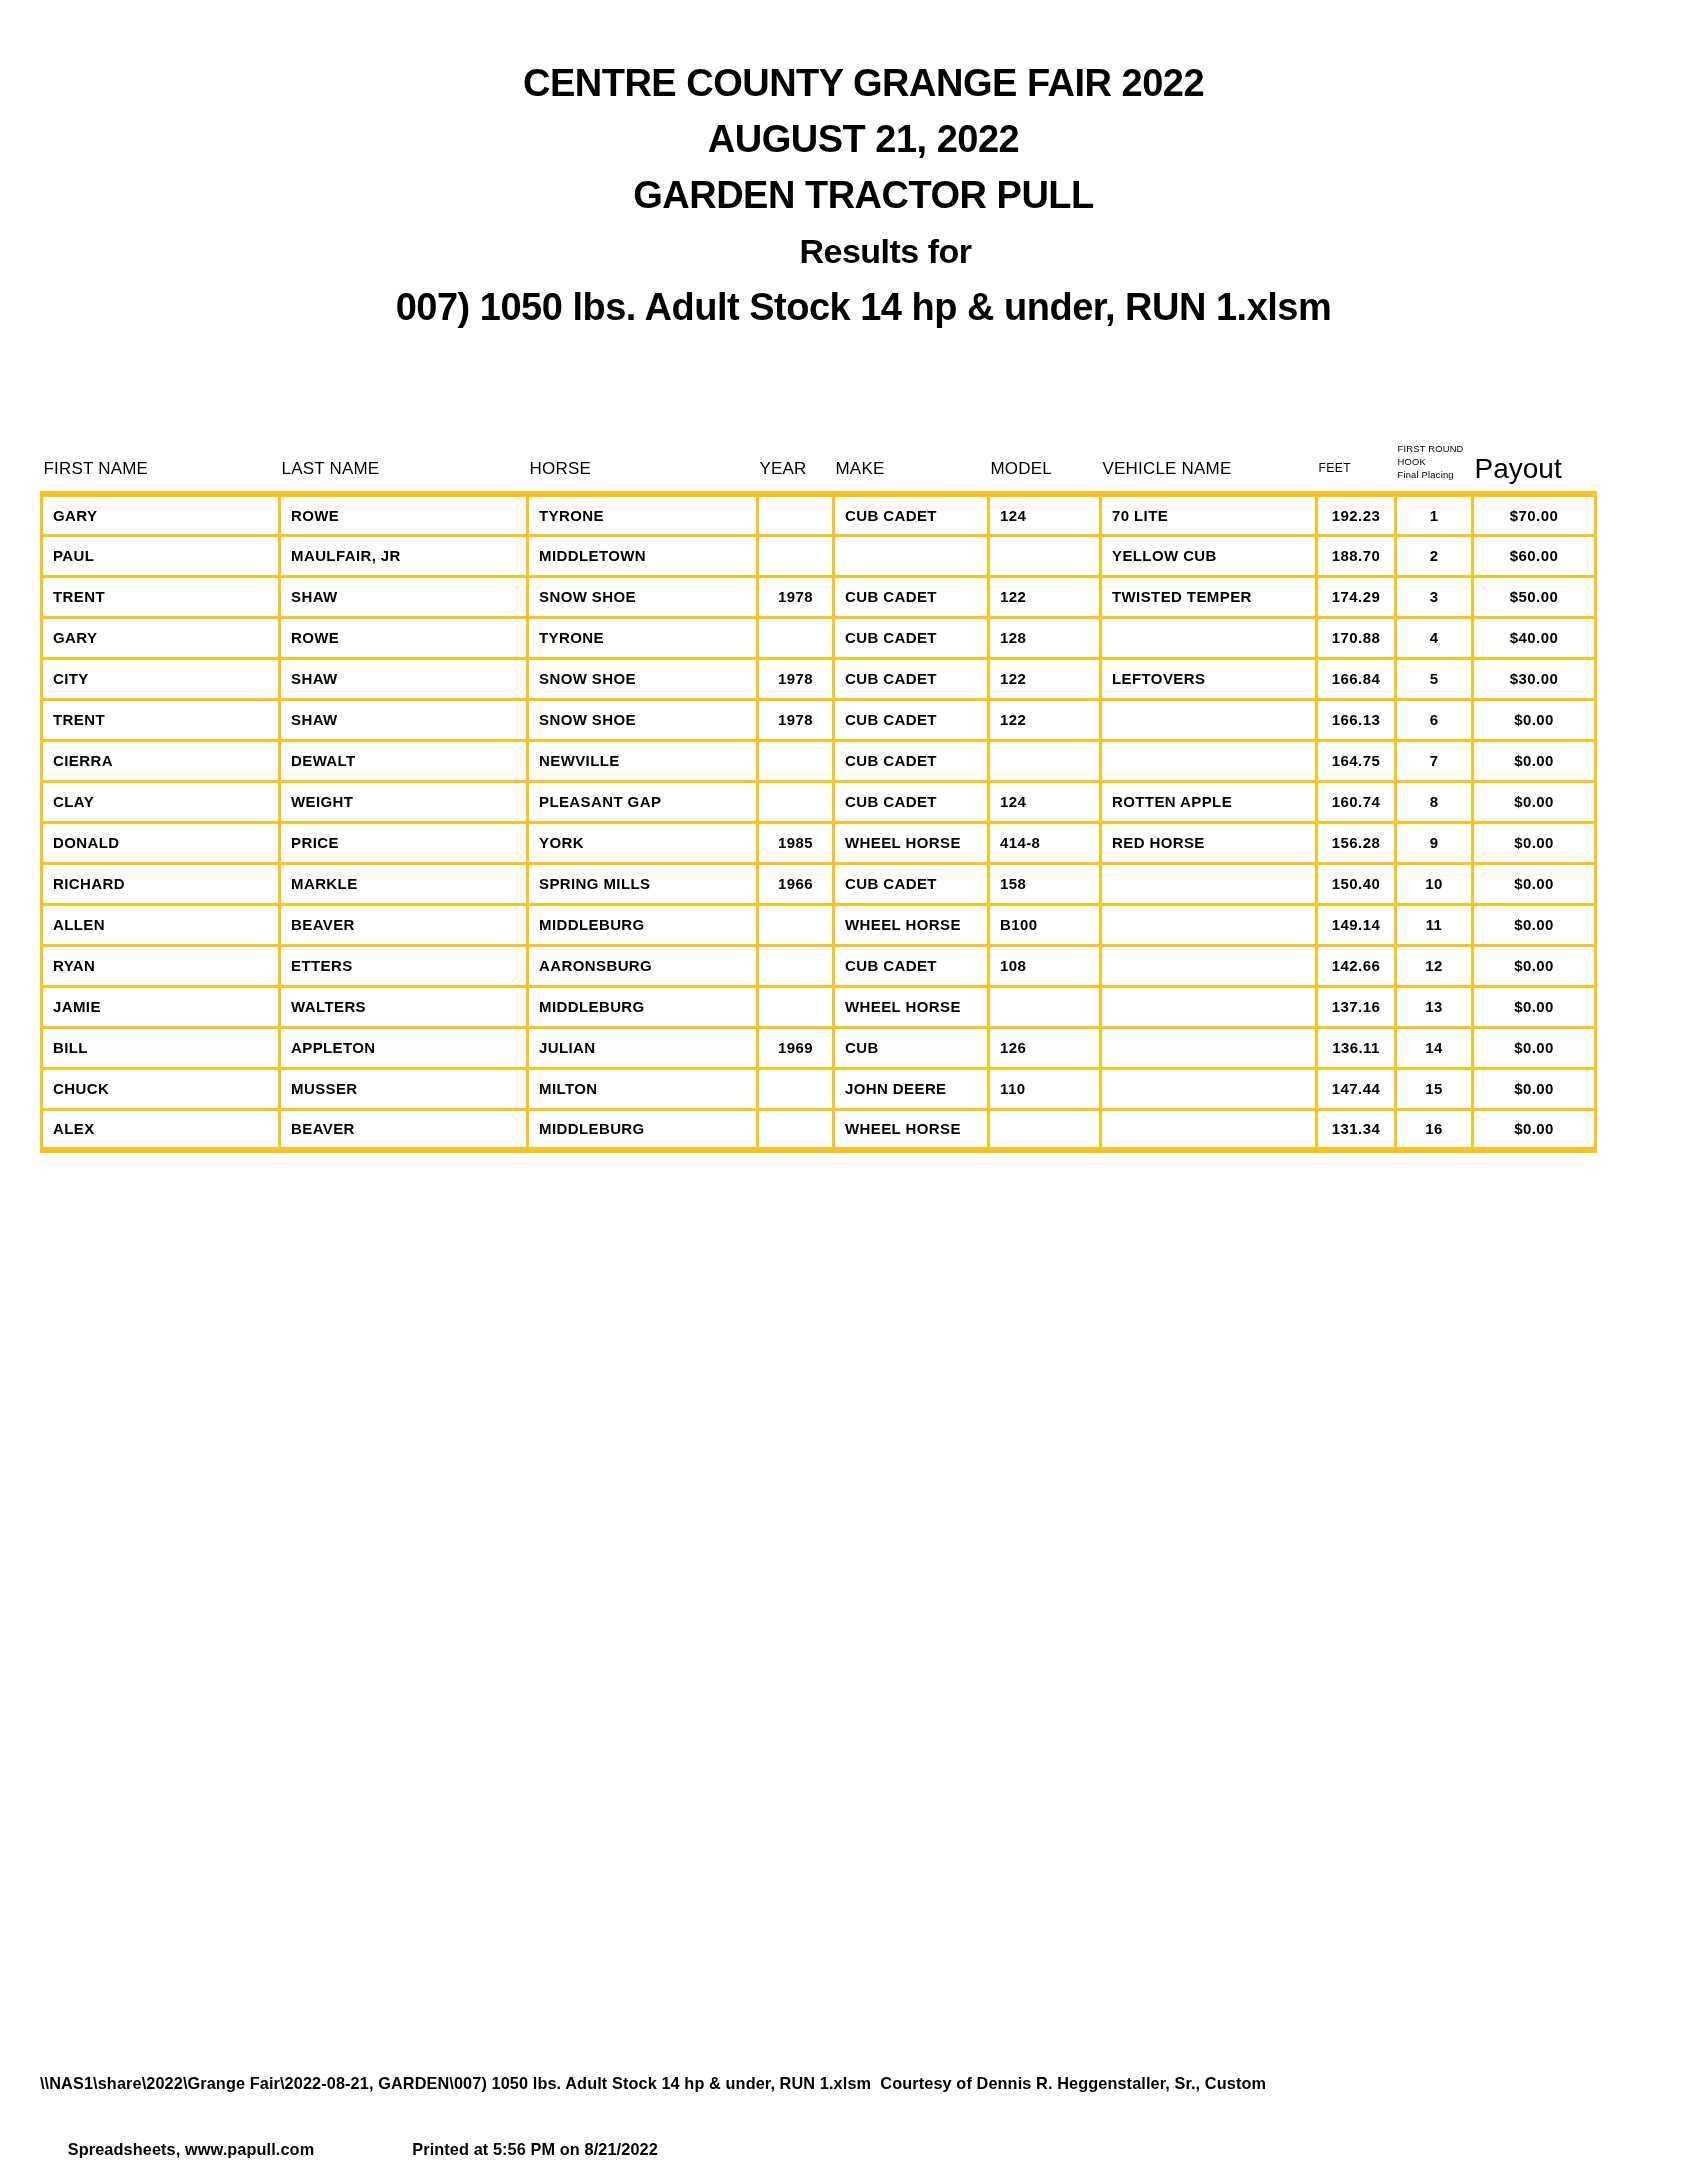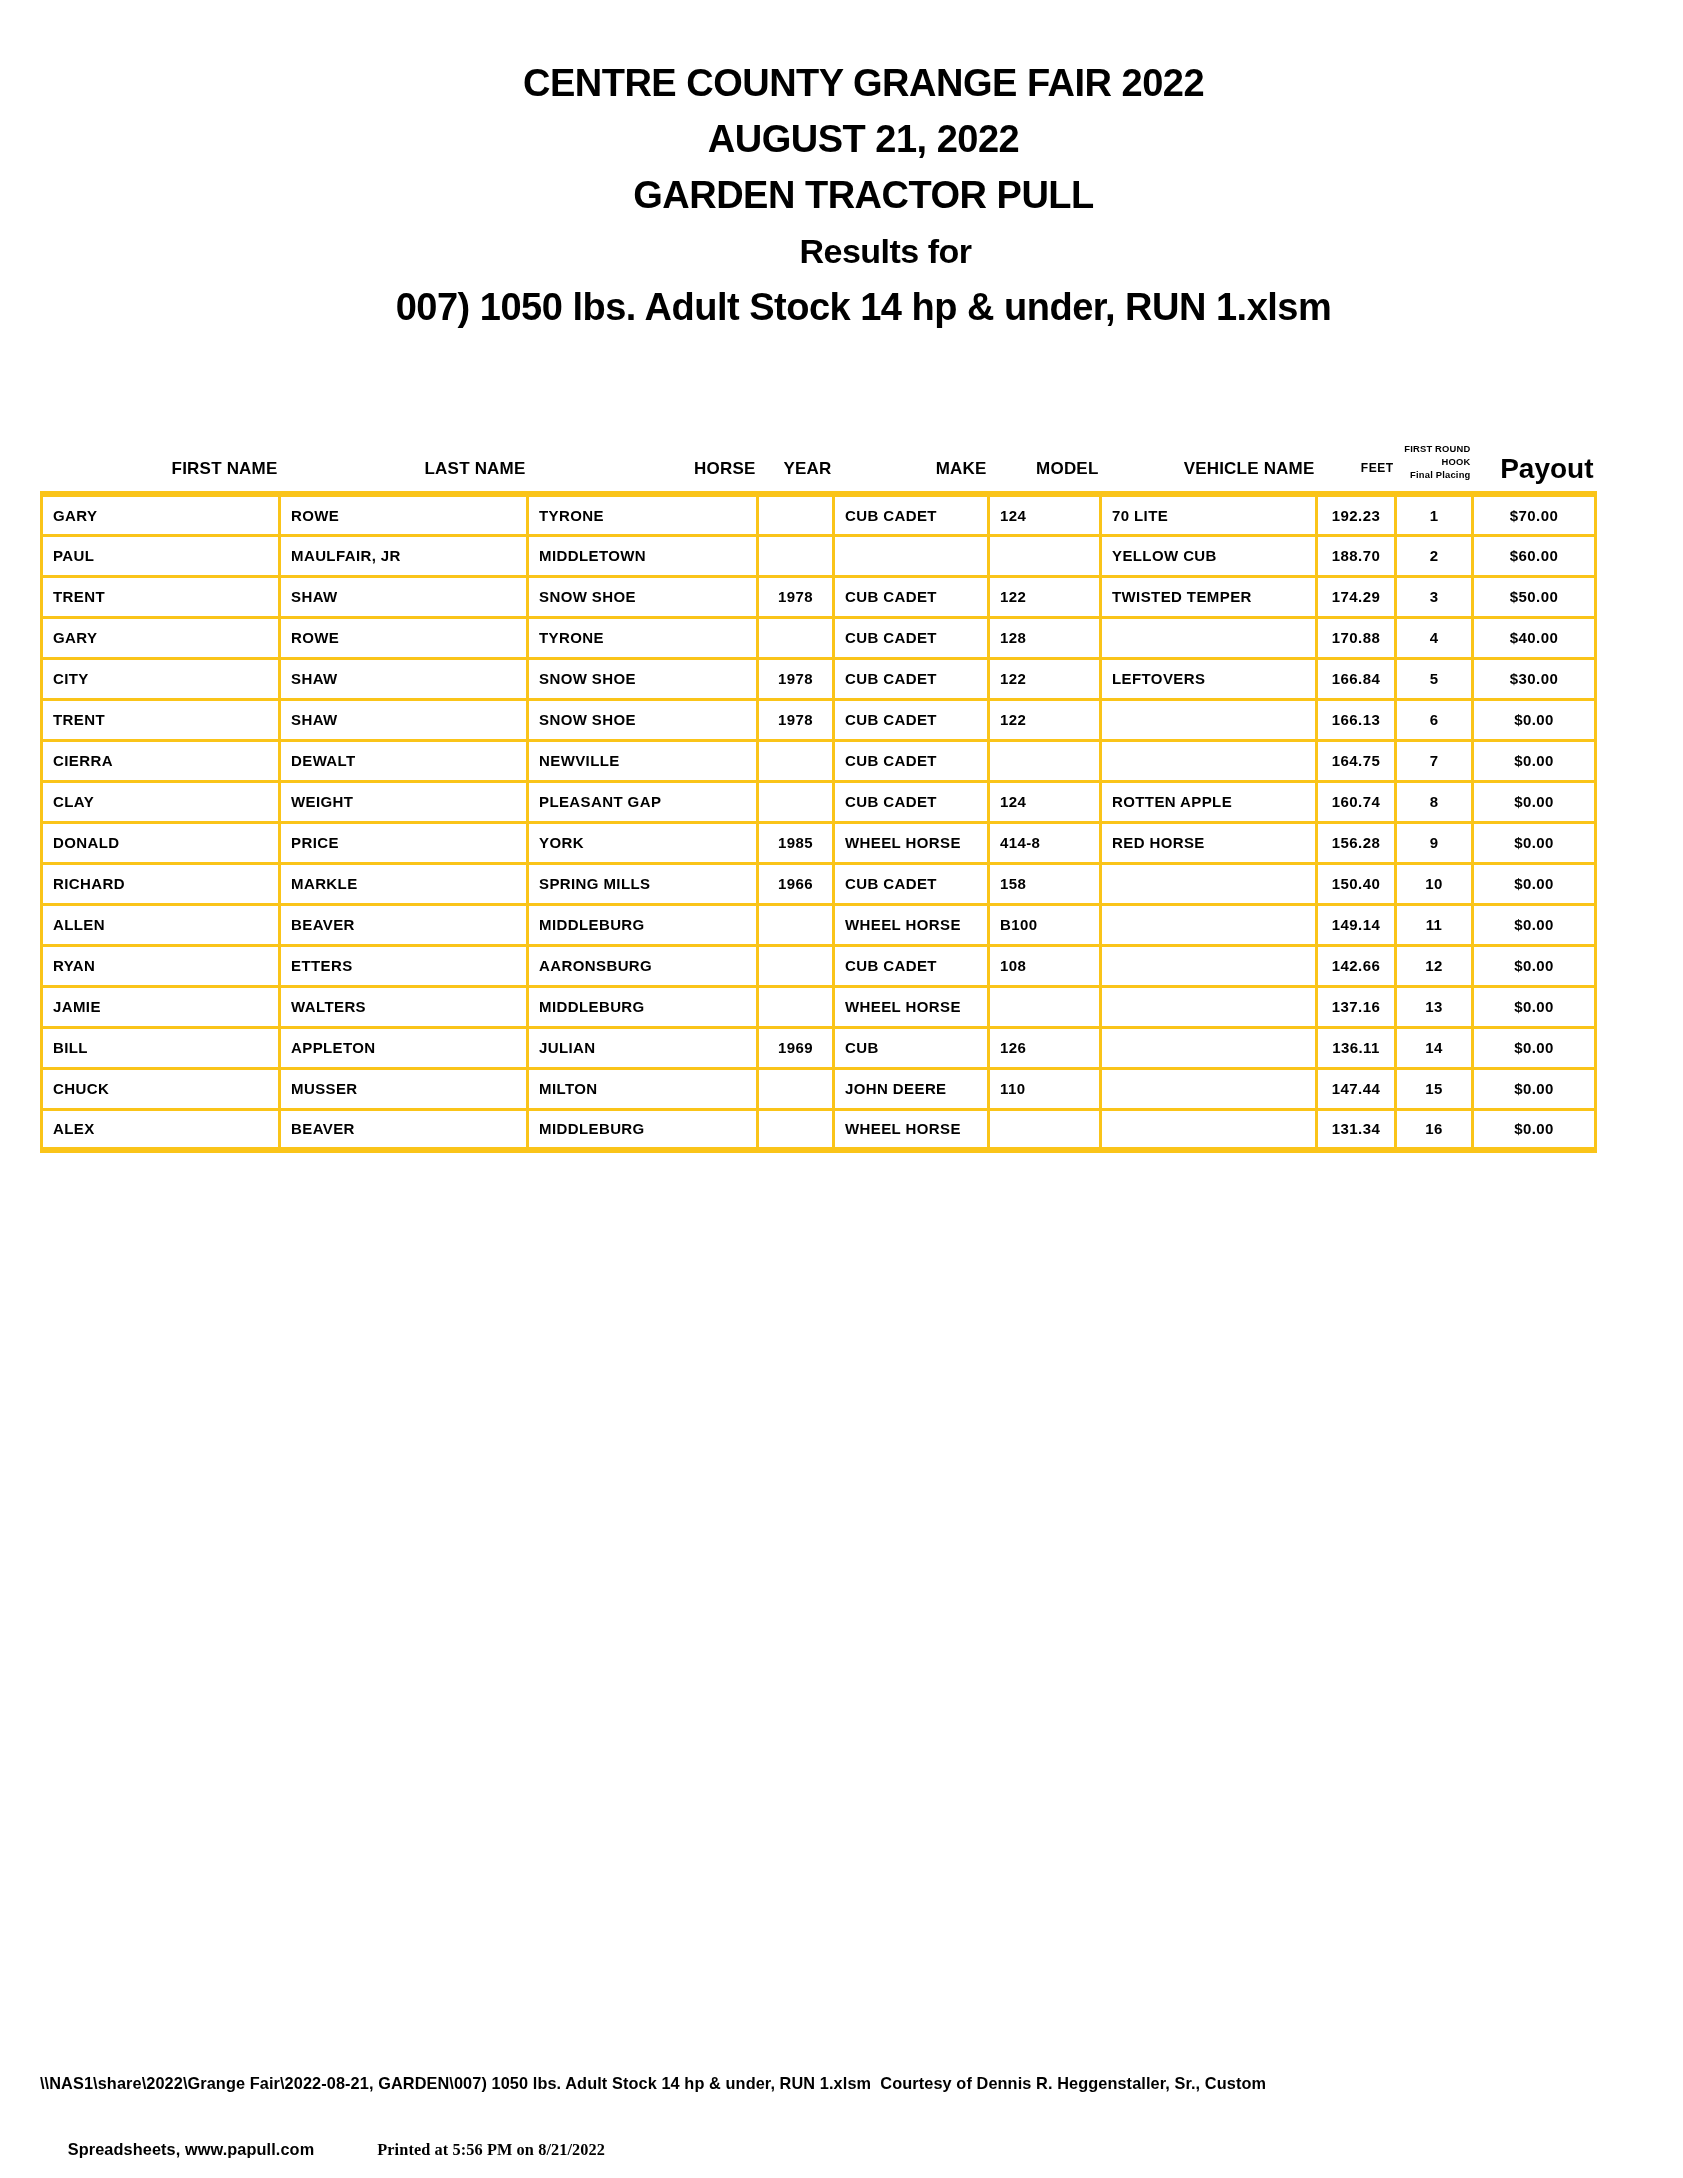--- a/index.html
+++ b/index.html
@@ -42,23 +42,23 @@
     position: absolute;
     left: 40px;
     top: 442px;
     width: 1554px;
     border-collapse: collapse;
     table-layout: fixed;
   }
   .results-table th {
     border: 0;
     vertical-align: bottom;
-    text-align: right;
+    text-align: left;
     padding: 0 2px 12px 2px;
-    font-weight: bold;
+    font-weight: normal;
     font-size: 17px;
     letter-spacing: 0.2px;
   }
   .results-table th.h-feet {
     font-size: 12px;
     letter-spacing: 0.5px;
     padding-bottom: 16px;
   }
   .results-table th.h-hook {
     font-size: 9.4px;
@@ -92,21 +92,21 @@
     left: 40px;
     top: 2067px;
     width: 1604px;
     font-weight: bold;
     font-size: 16.3px;
     line-height: 33px;
     letter-spacing: 0.1px;
   }
   .footer-line1 { white-space: pre-wrap; }
   .footer-line2 { white-space: pre; }
-  .footer-printed { margin-left: 63px; font-family: Liberation Serif, serif; }
+  .footer-printed { margin-left: 98px; }
 </style>
 </head>
 <body>
 
 <div class="page">
 
   <div class="titles">
     <div class="title-line">CENTRE COUNTY GRANGE FAIR 2022</div>
     <div class="title-line">AUGUST 21, 2022</div>
     <div class="title-line">GARDEN TRACTOR PULL</div>

